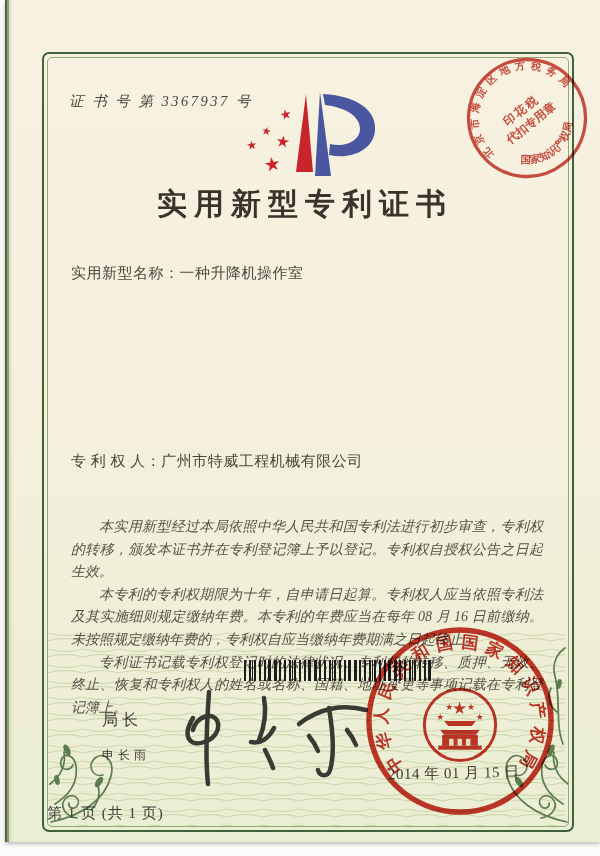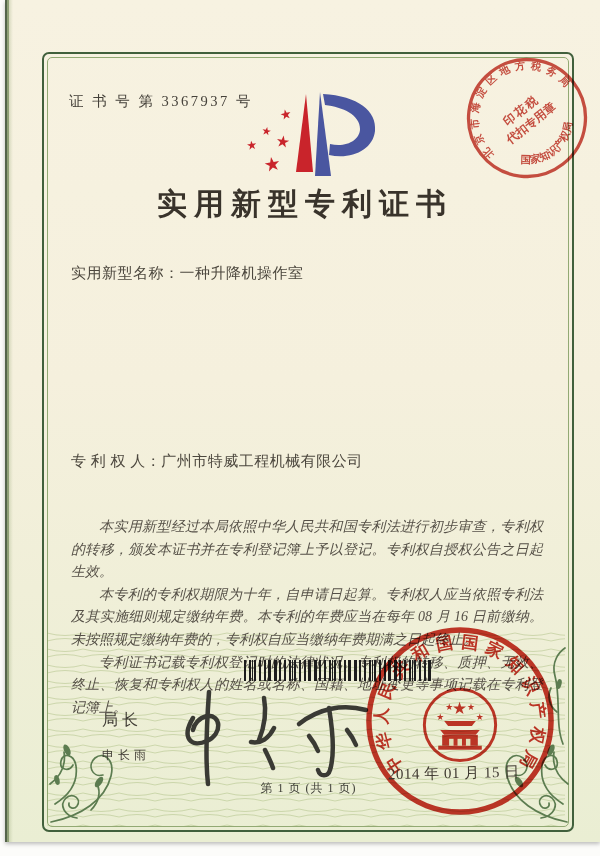--- a/index.html
+++ b/index.html
@@ -20,21 +20,21 @@
   .frame{
     position:absolute;left:37px;top:52px;width:528px;height:776px;
     border:2.5px solid #41603c;border-radius:7px;
   }
   .frame-inner{
     position:absolute;left:3px;top:3px;right:3px;bottom:3px;
     border:1px solid #92a973;border-radius:5px;
   }
   .waves{position:absolute;left:42px;top:630px;width:518px;height:196px;opacity:.85;}
   .cert-number{
-    position:absolute;left:64px;top:92px;font-size:14.5px;color:#45413a;letter-spacing:2.5px;
+    position:absolute;left:64px;top:92px;font-size:14.5px;color:#45413a;letter-spacing:2.5px;font-style:italic;
   }
   .logo{position:absolute;left:238px;top:84px;width:140px;height:100px;}
   .title{
     position:absolute;left:0;width:600px;top:184px;text-align:center;
     font-size:30px;font-weight:bold;color:#39332b;letter-spacing:7px;
   }
   .field{
     position:absolute;left:66px;width:480px;font-size:15px;color:#4c473e;
     letter-spacing:.5px;white-space:nowrap;font-family:Liberation Serif, serif;
   }
@@ -60,22 +60,22 @@
   }
   .office-seal{
     position:absolute;left:356px;top:622px;width:198px;height:198px;
     opacity:.93;mix-blend-mode:multiply;
   }
   .seal-date{
     position:absolute;left:383px;top:764px;font-size:15px;color:#3f3930;
     letter-spacing:.5px;transform:rotate(-1deg);z-index:6;white-space:nowrap;
   }
   .footer{
-    position:absolute;left:42px;top:780px;width:523px;text-align:center;
-    font-size:12px;color:#3d3d35;letter-spacing:1px;
+    position:absolute;left:42px;top:804px;width:523px;
+    font-size:15px;color:#3d3d35;letter-spacing:1px;
   }
   .flourish{position:absolute;pointer-events:none;}
   .fl-bl{left:42px;top:688px;width:96px;height:136px;}
   .fl-br{left:474px;top:640px;width:92px;height:184px;transform:scaleX(-1);}
 </style>
 </head>
 <body>
 
 <div class="paper">
   <div class="spine"></div>

